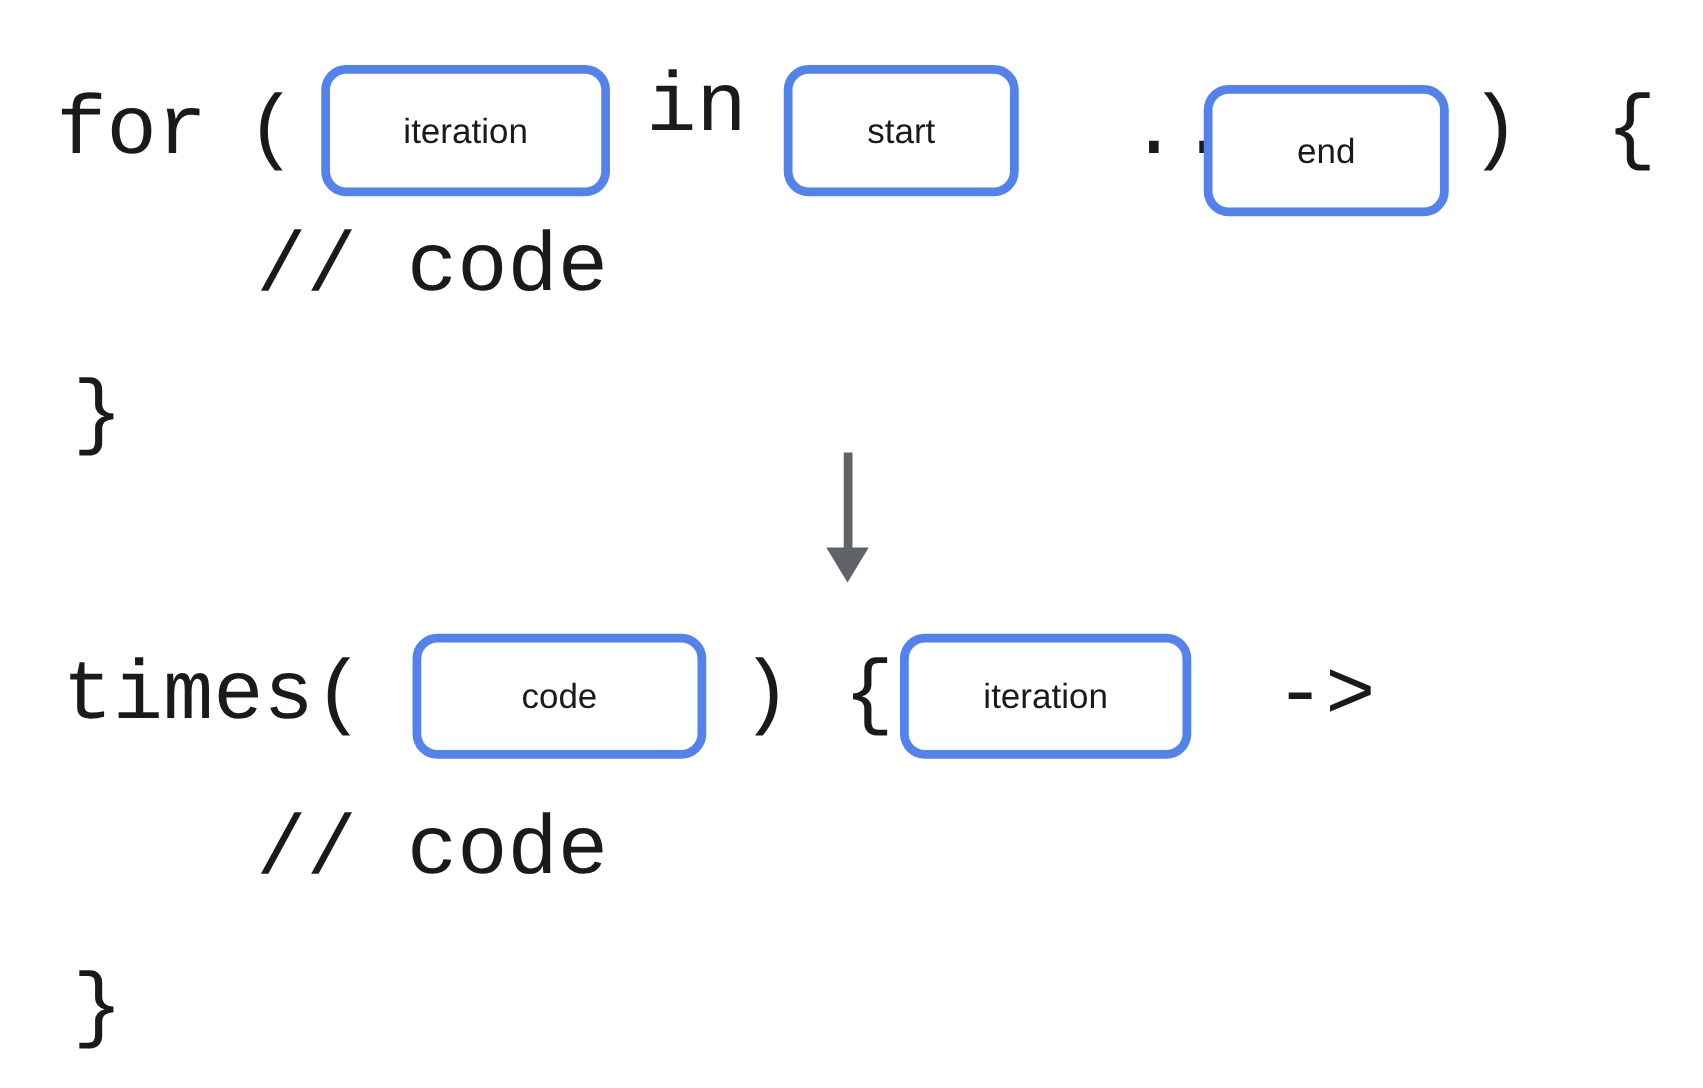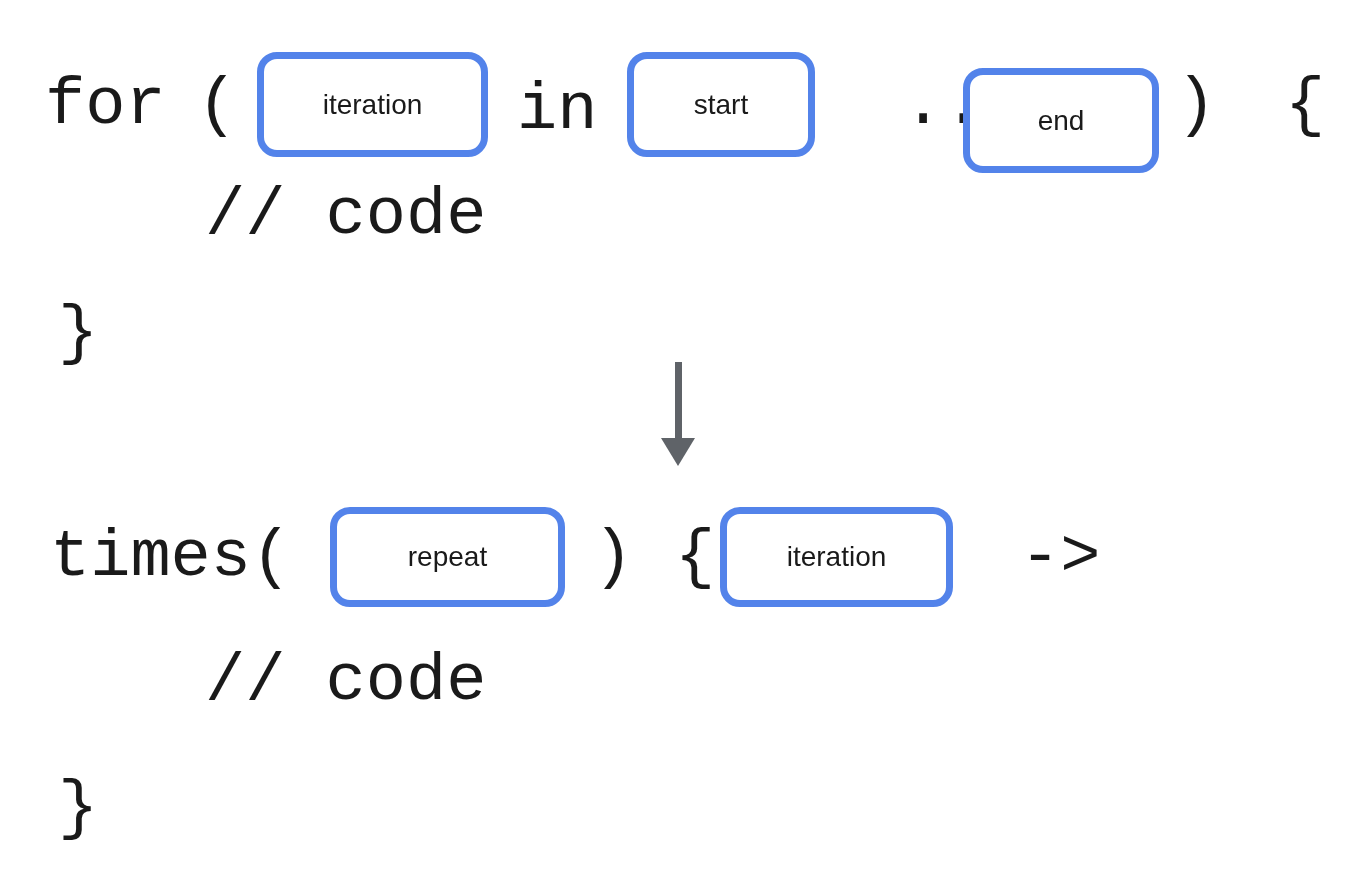--- a/index.html
+++ b/index.html
@@ -61,21 +61,21 @@
 
 <div>
   <span class="mono" style="left:45px;top:74px;">for</span>
 
   <span class="mono" style="left:197px;top:74px;">(</span>
 
   <div class="slot" style="left:257px;top:52px;width:231px;height:105px;">
     <span class="slot-label">iteration</span>
   </div>
 
-  <span class="mono" style="left:517px;top:79px;">in</span>
+  <span class="mono" style="left:517px;top:56px;">in</span>
 
   <div class="slot" style="left:627px;top:52px;width:188px;height:105px;">
     <span class="slot-label">start</span>
   </div>
 
   <span class="mono" style="left:903px;top:74px;">..</span>
 
   <div class="slot" style="left:963px;top:68px;width:196px;height:105px;">
     <span class="slot-label">end</span>
   </div>
@@ -91,21 +91,21 @@
 
 <div>
   <div class="arrow-shaft"></div>
   <div class="arrow-head"></div>
 </div>
 
 <div>
   <span class="mono" style="left:50px;top:526px;">times(</span>
 
   <div class="slot" style="left:330px;top:507px;width:235px;height:100px;">
-    <span class="slot-label">repeat</span>
+    <span class="slot-label">code</span>
   </div>
 
   <span class="mono" style="left:593px;top:526px;">)</span>
 
   <span class="mono" style="left:675px;top:526px;">{</span>
 
   <div class="slot" style="left:720px;top:507px;width:233px;height:100px;">
     <span class="slot-label">iteration</span>
   </div>
 

